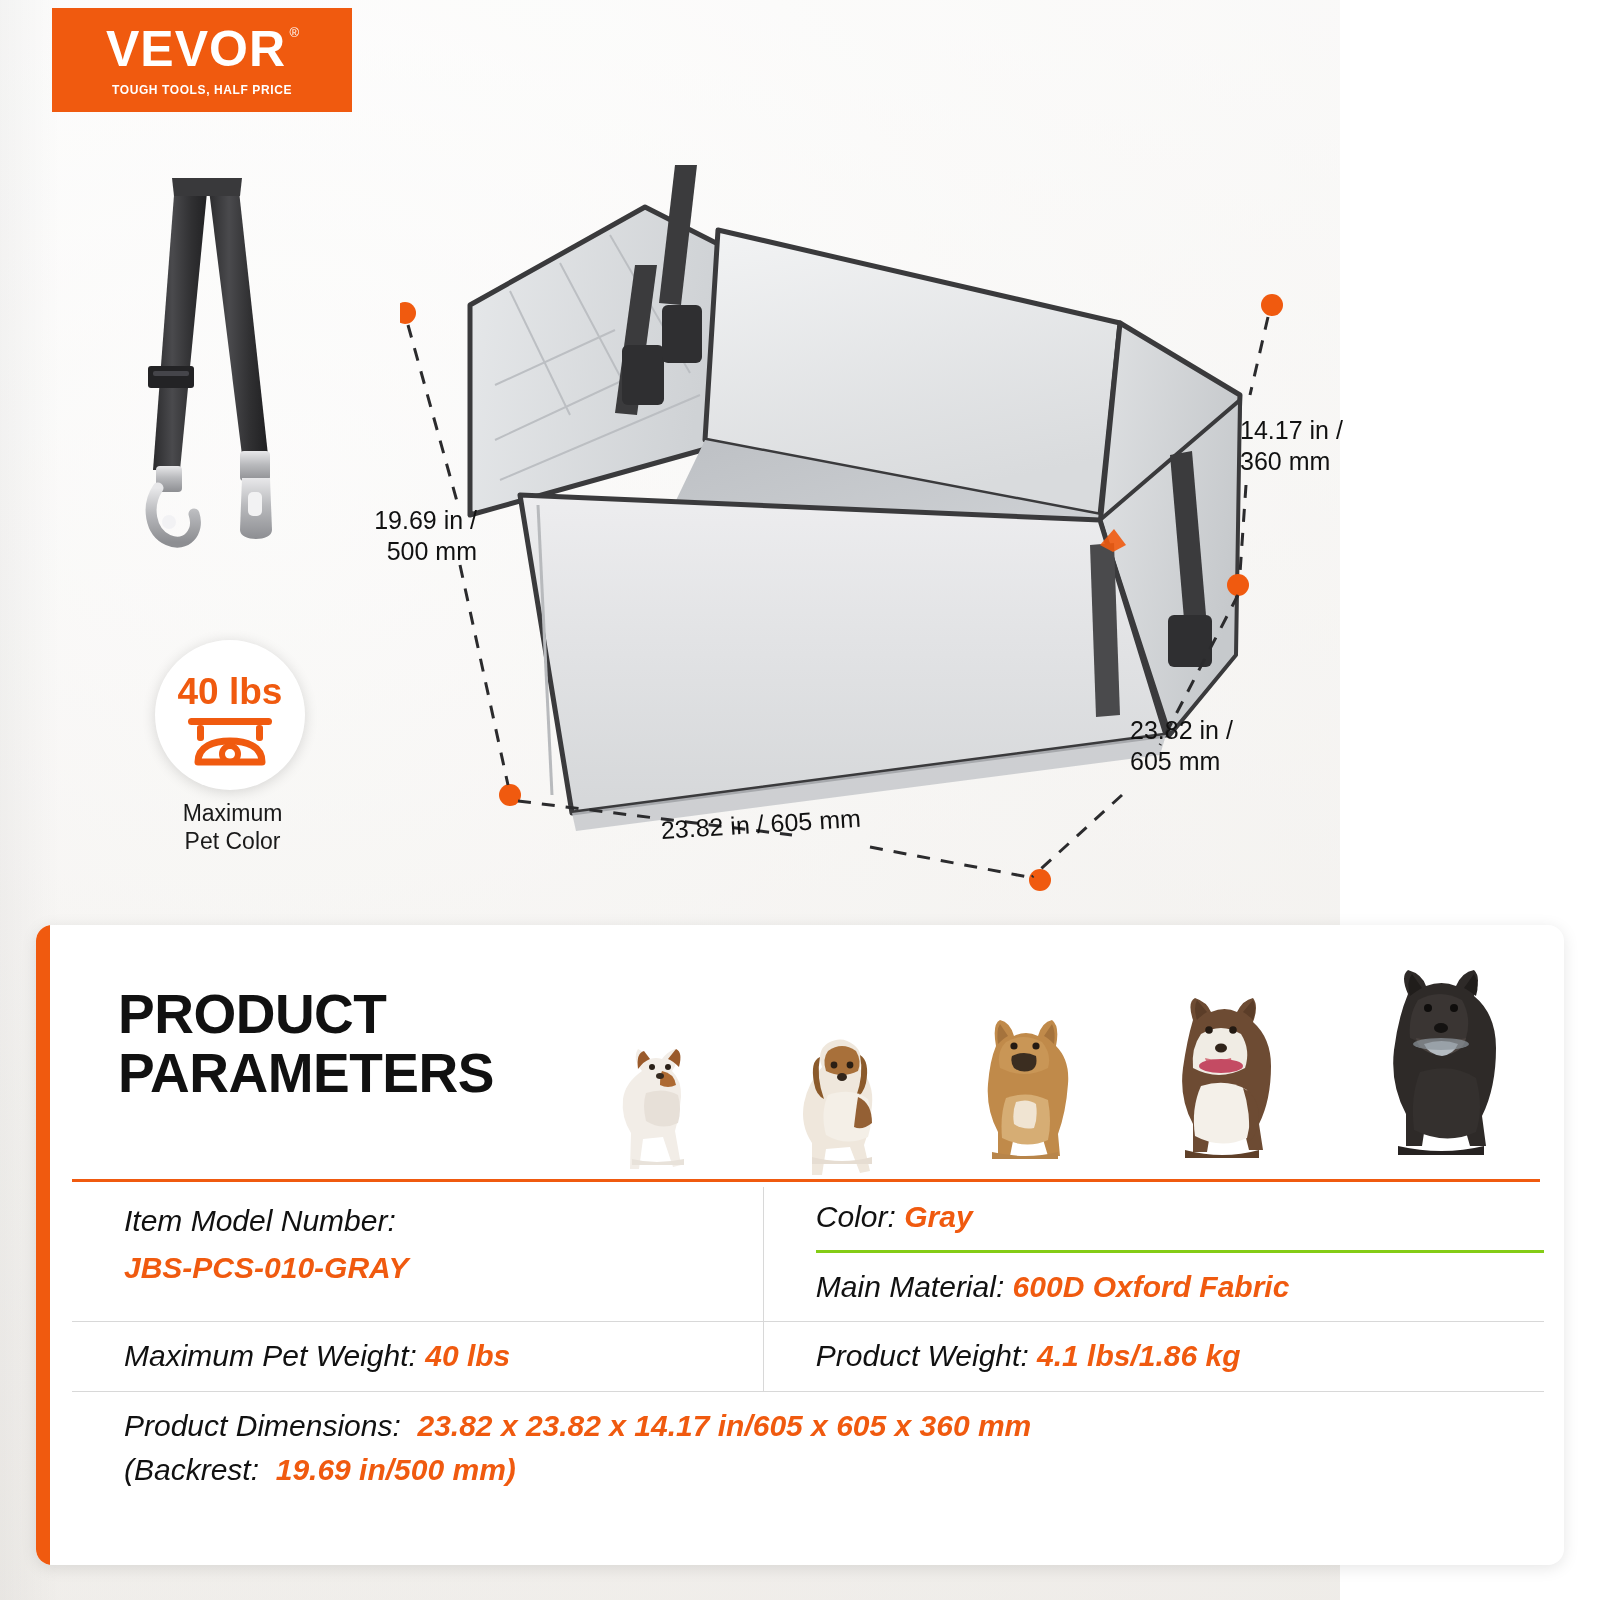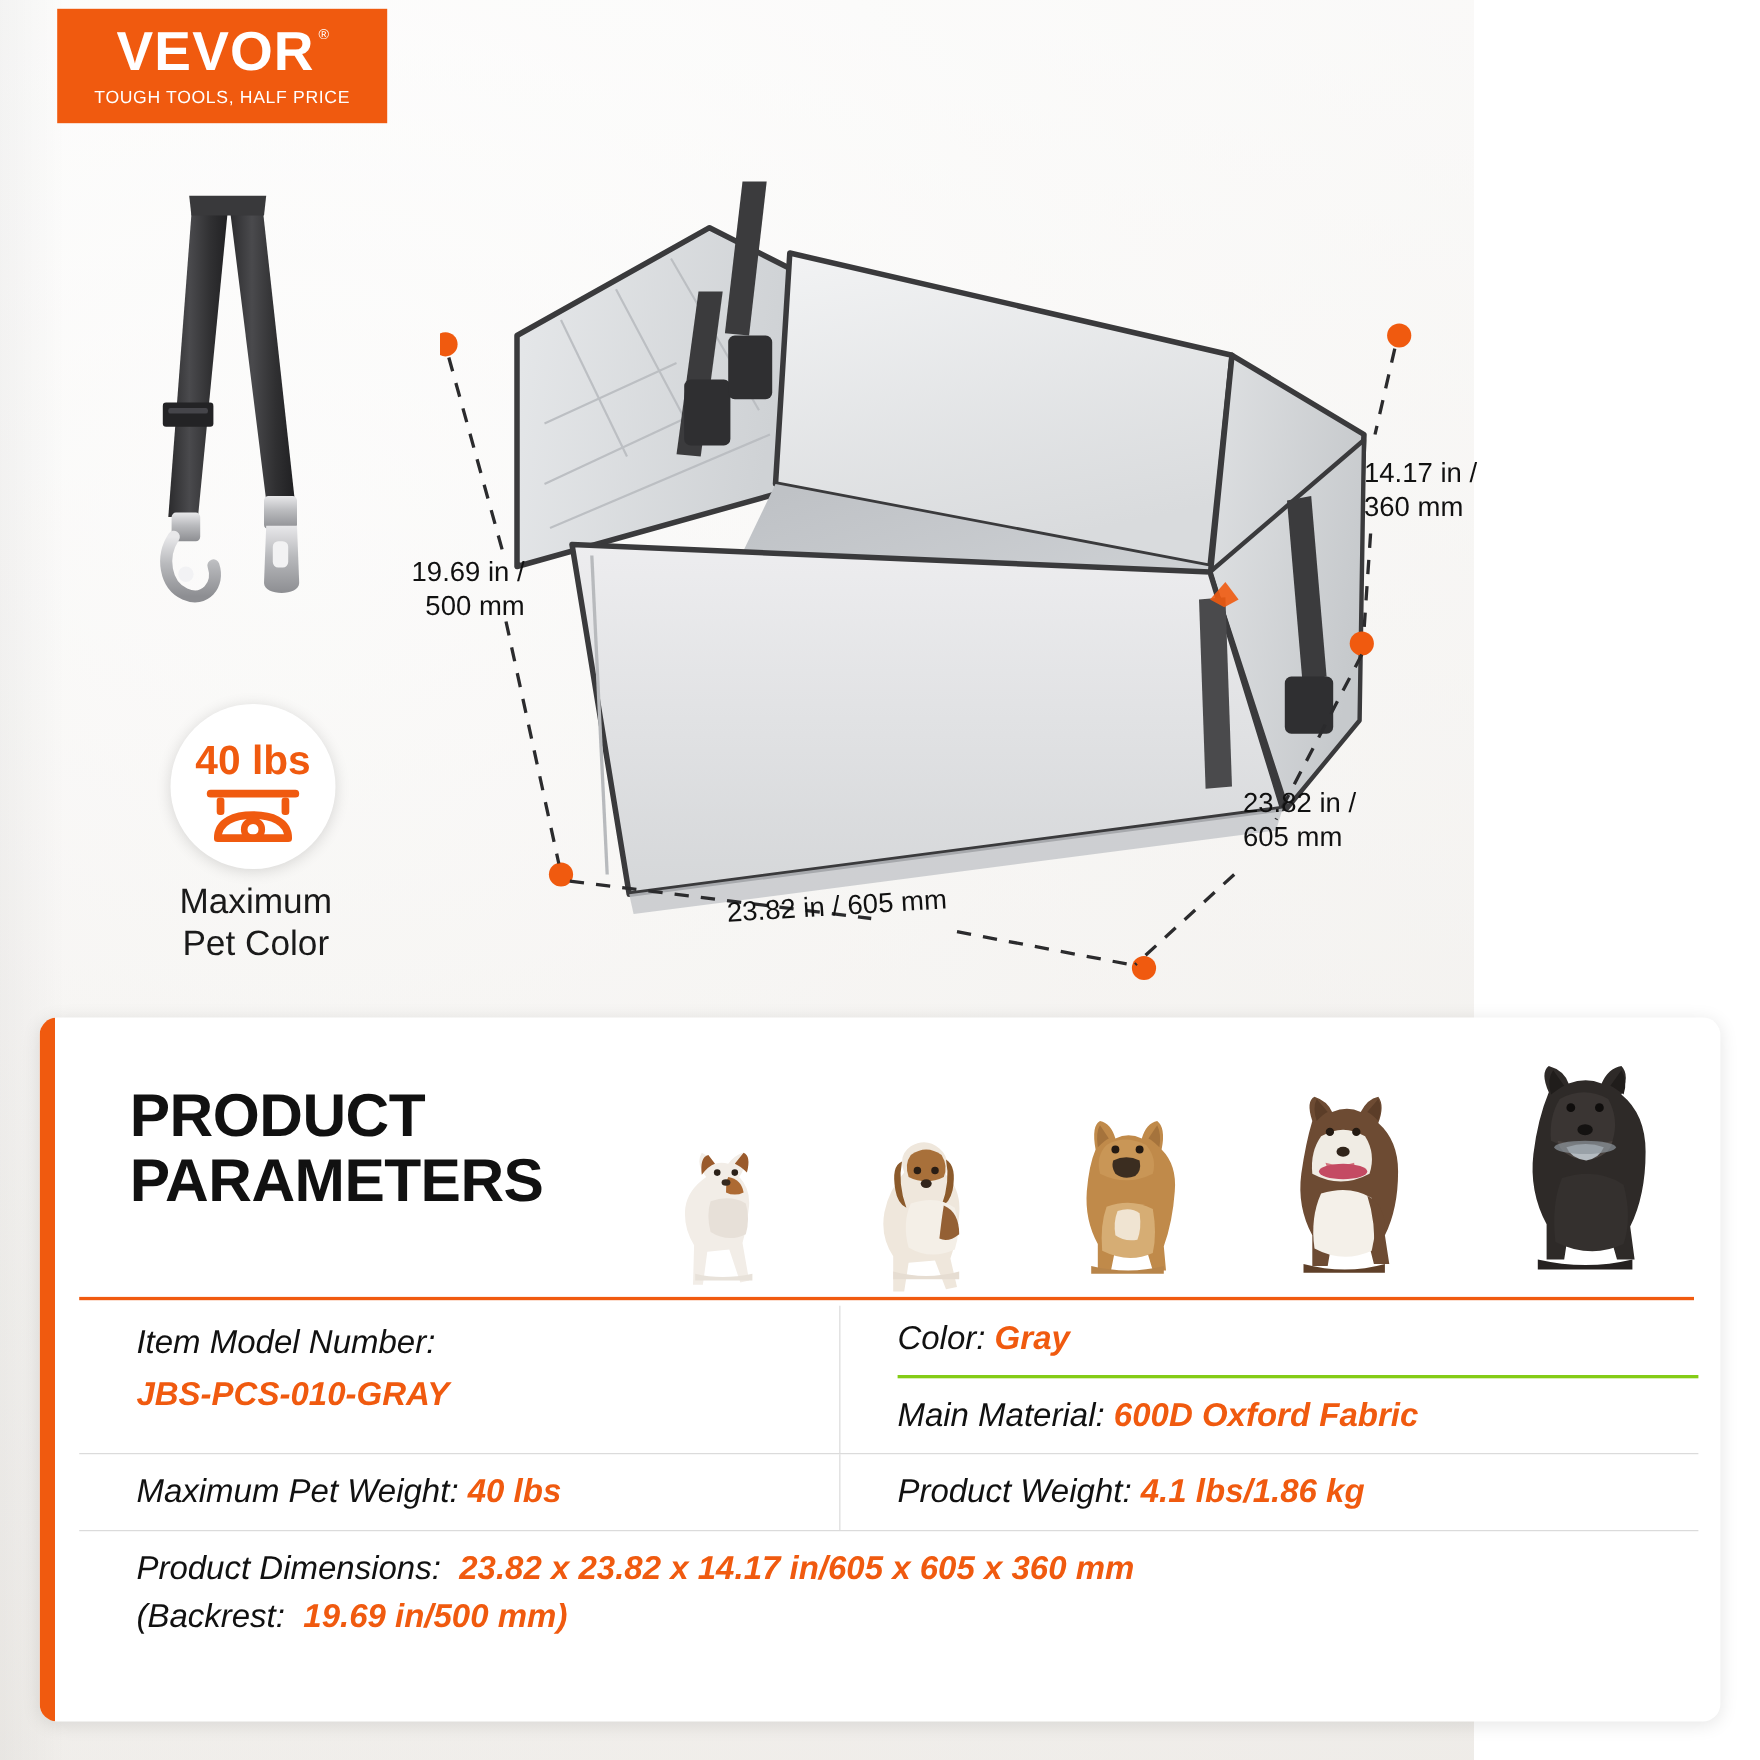--- a/index.html
+++ b/index.html
@@ -37,21 +37,21 @@
     font-size: 50px; font-weight: bold; letter-spacing: 1px;
     line-height: 1;
     position: relative;
     padding-right: 12px;
   }
   .logo-reg {
     position: absolute; right: -2px; top: 2px;
     font-size: 13px; font-weight: normal;
   }
   .logo-sub {
-    font-size: 16px; font-weight: normal; letter-spacing: 0.6px;
+    font-size: 12px; font-weight: bold; letter-spacing: 0.6px;
     margin-top: 9px;
   }
 
   
   .belt { position: absolute; left: 120px; top: 170px; width: 220px; height: 400px; }
 
   
   .weight-badge {
     position: absolute; left: 155px; top: 640px;
     width: 150px; height: 150px; border-radius: 50%;
@@ -60,21 +60,21 @@
     display: flex; flex-direction: column;
     align-items: center; justify-content: center;
   }
   .weight-badge .wnum {
     color: #f05a0f; font-size: 37px; font-weight: bold; line-height: 1;
     margin-top: 14px;
   }
   .weight-caption {
     position: absolute; left: 110px; top: 800px; width: 245px;
     text-align: center;
-    font-size: 32px; color: #1a1a1a; line-height: 1.2;
+    font-size: 23px; color: #1a1a1a; line-height: 1.2;
   }
 
   
   .photo { position: absolute; left: 400px; top: 95px; width: 1000px; height: 800px; }
 
   
   .dim {
     position: absolute; font-size: 25px; color: #111; line-height: 1.25;
   }
   .dim-left   { left: 352px; top: 505px; text-align: right; width: 125px; }

